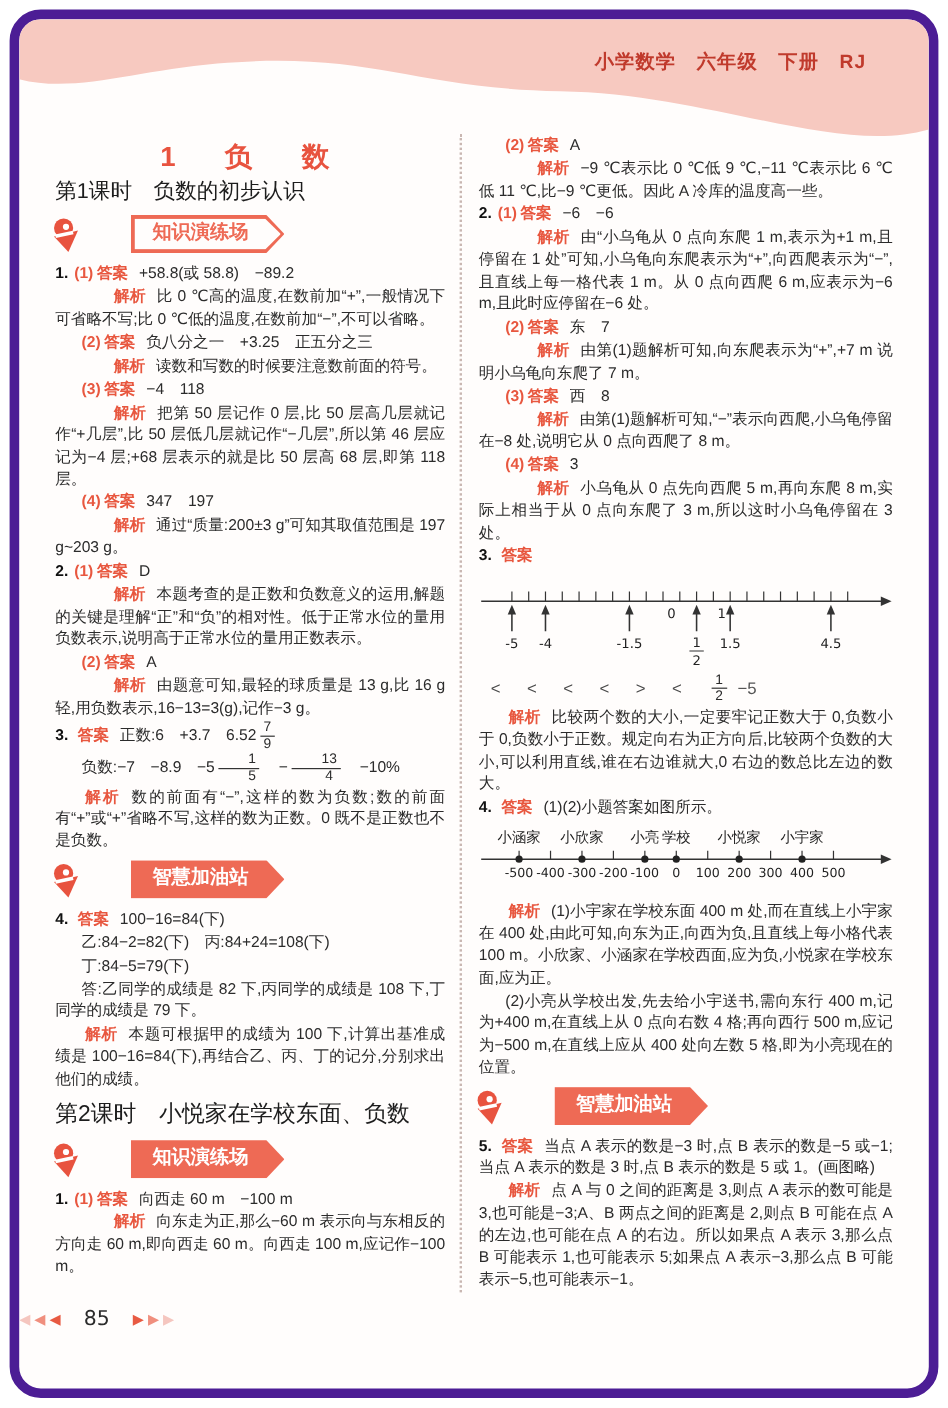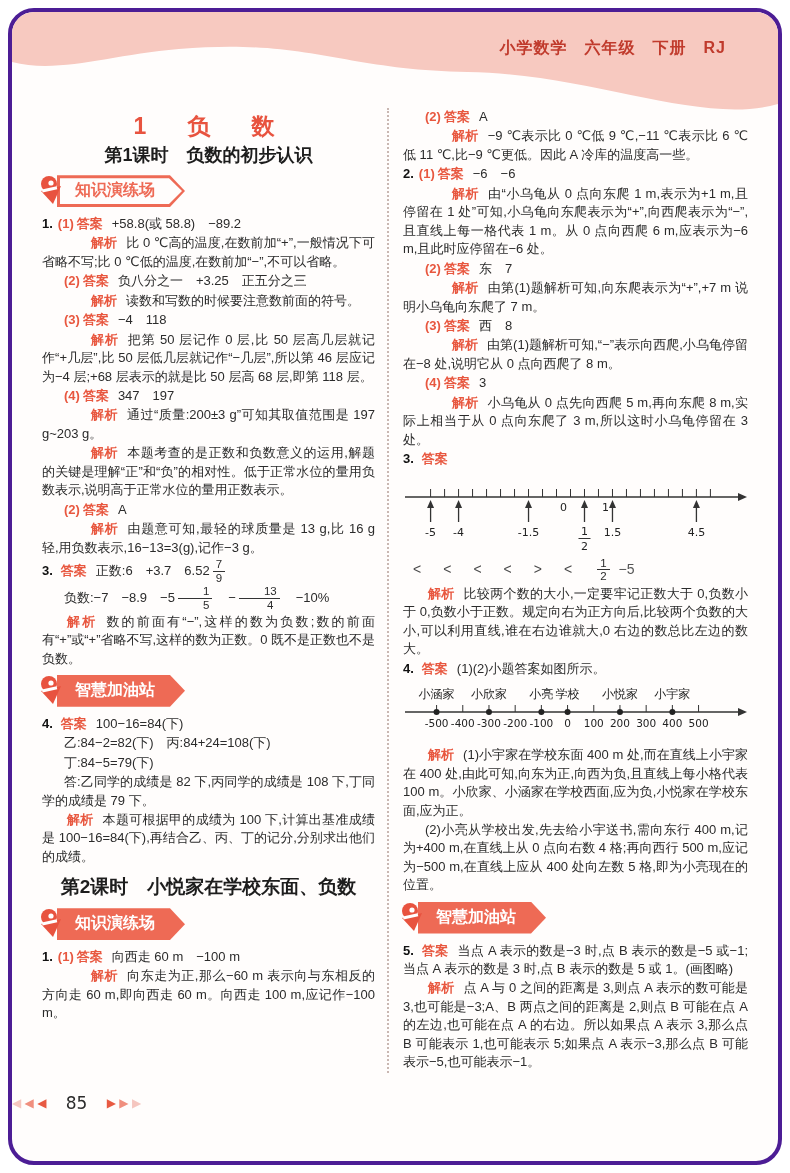--- a/index.html
+++ b/index.html
@@ -3,41 +3,41 @@
 <meta charset="utf-8">
 <style>
   html,body{margin:0;padding:0;}
   body{
     width:790px;height:1173px;position:relative;overflow:hidden;
     background:#ffffff;
     font-family:"Liberation Sans","DejaVu Sans",sans-serif;
     color:#2b2b2b;
   }
   .frame{
-    position:absolute;inset:8px;border:4px solid #4c1d95;border-radius:26px;
+    position:absolute;inset:8px;border:8px solid #4c1d95;border-radius:26px;
     overflow:hidden;background:#fffdfc;
   }
   .wave{position:absolute;top:0;left:0;width:100%;height:120px;}
   .edition{
     position:absolute;top:26px;right:52px;color:#c03a2c;font-weight:700;
     font-size:16px;letter-spacing:1px;z-index:3;
   }
   .content{position:relative;padding:96px 30px 0 30px;z-index:2;}
   .page-title{
     text-align:center;color:#e8573f;font-size:37px;font-weight:700;
     letter-spacing:8px;margin:0 0 12px 0;
   }
   .cols{display:flex;align-items:stretch;}
   .col{width:50%;font-size:13px;line-height:1.42;text-align:justify;word-break:break-all;}
   .col-left{padding-right:12px;}
   .col-right{border-left:2px dotted #c9b7b2;padding-left:14px;}
   .chapter{color:#e8533f;font-size:23px;font-weight:700;text-align:center;letter-spacing:9px;margin:2px 0 0;}
-  .lesson{font-size:18px;font-weight:700;text-align:center;margin:0 0 6px;color:#1d1d1d;}
+  .lesson{font-size:18px;font-weight:400;margin:0 0 6px;color:#1d1d1d;}
   .lesson.second{font-size:19px;margin-top:8px;}
-  .badge-row{display:flex;align-items:flex-start;margin:7px 0 8px -4px;position:relative;}
+  .badge-row{display:flex;align-items:flex-end;margin:7px 0 8px -4px;position:relative;gap:48px;}
   .mascot{margin-right:-7px;position:relative;z-index:2;flex:0 0 auto;}
   .ribbon{
     position:relative;display:inline-block;padding:4px 30px 5px 18px;
     font-size:16px;font-weight:700;color:#fff;background:#ee6a55;
     clip-path:polygon(0 0, calc(100% - 15px) 0, 100% 50%, calc(100% - 15px) 100%, 0 100%);
   }
   .ribbon.outline{color:#ee6a55;}
   .ribbon.outline::before{
     content:"";position:absolute;inset:3px;background:#fffdfc;
     clip-path:polygon(0 0, calc(100% - 13px) 0, 100% 50%, calc(100% - 13px) 100%, 0 100%);
@@ -97,20 +97,21 @@
 
         <p class="qa"><span class="qnum">1.</span><span class="part">(1)</span><span class="lbl">答案</span><span>+58.8(或 58.8)　−89.2</span></p>
         <p class="qa ind2"><span class="lbl">解析</span><span>比 0 ℃高的温度,在数前加“+”,一般情况下可省略不写;比 0 ℃低的温度,在数前加“−”,不可以省略。</span></p>
         <p class="qa ind1"><span class="part">(2)</span><span class="lbl">答案</span><span>负八分之一　+3.25　正五分之三</span></p>
         <p class="qa ind2"><span class="lbl">解析</span><span>读数和写数的时候要注意数前面的符号。</span></p>
         <p class="qa ind1"><span class="part">(3)</span><span class="lbl">答案</span><span>−4　118</span></p>
         <p class="qa ind2"><span class="lbl">解析</span><span>把第 50 层记作 0 层,比 50 层高几层就记作“+几层”,比 50 层低几层就记作“−几层”,所以第 46 层应记为−4 层;+68 层表示的就是比 50 层高 68 层,即第 118 层。</span></p>
         <p class="qa ind1"><span class="part">(4)</span><span class="lbl">答案</span><span>347　197</span></p>
         <p class="qa ind2"><span class="lbl">解析</span><span>通过“质量:200±3 g”可知其取值范围是 197 g~203 g。</span></p>
 
+        <p class="qa"><span class="qnum">2.</span><span class="part">(1)</span><span class="lbl">答案</span><span>D</span></p>
         <p class="qa ind2"><span class="lbl">解析</span><span>本题考查的是正数和负数意义的运用,解题的关键是理解“正”和“负”的相对性。低于正常水位的量用负数表示,说明高于正常水位的量用正数表示。</span></p>
         <p class="qa ind1"><span class="part">(2)</span><span class="lbl">答案</span><span>A</span></p>
         <p class="qa ind2"><span class="lbl">解析</span><span>由题意可知,最轻的球质量是 13 g,比 16 g 轻,用负数表示,16−13=3(g),记作−3 g。</span></p>
 
         <p class="qa fracline"><span class="qnum">3.</span><span class="lbl">答案</span><span>正数:6　+3.7　6.52</span><span class="frac">
               <span class="fn">7</span>
               <span class="fd">9</span>
             </span></p>
         <p class="qa ind1 fracline"><span>负数:−7　−8.9　−5</span><span class="frac">
               <span class="fn">1</span>

